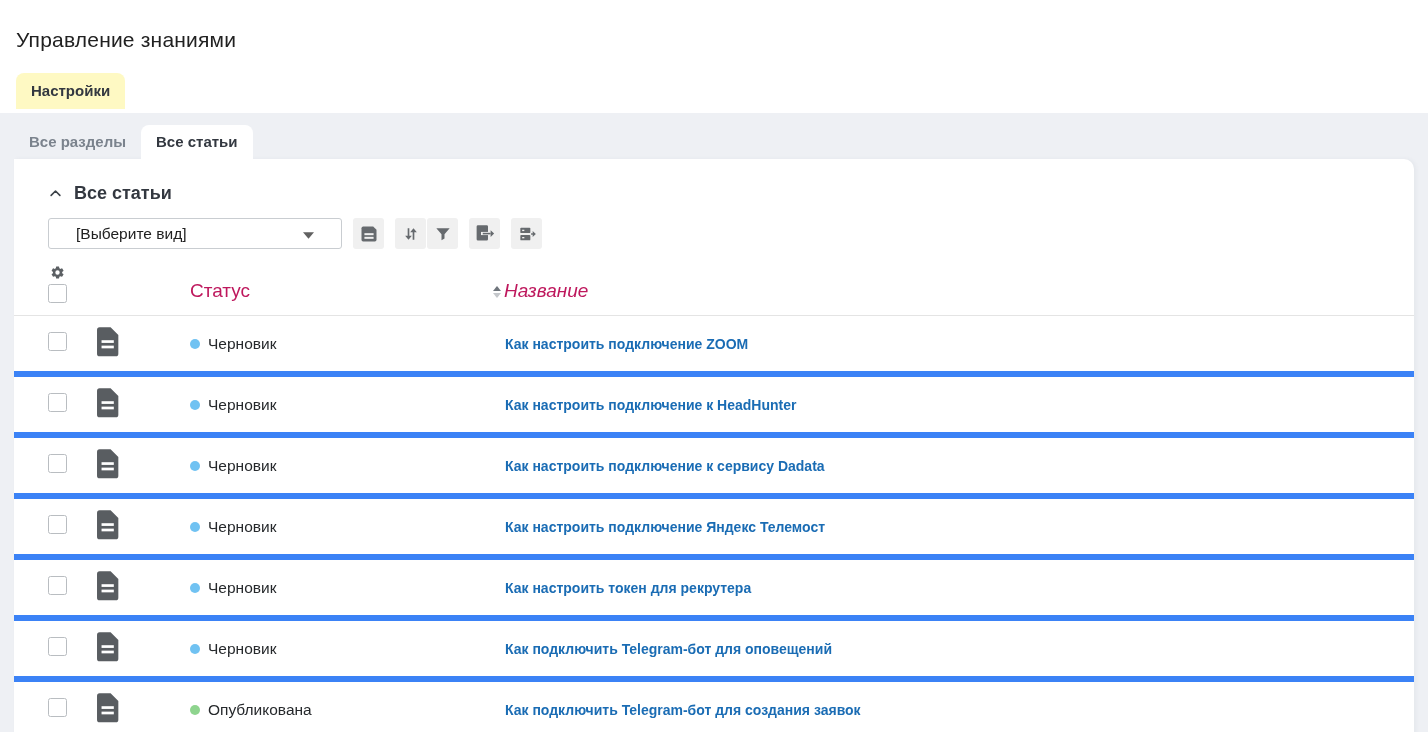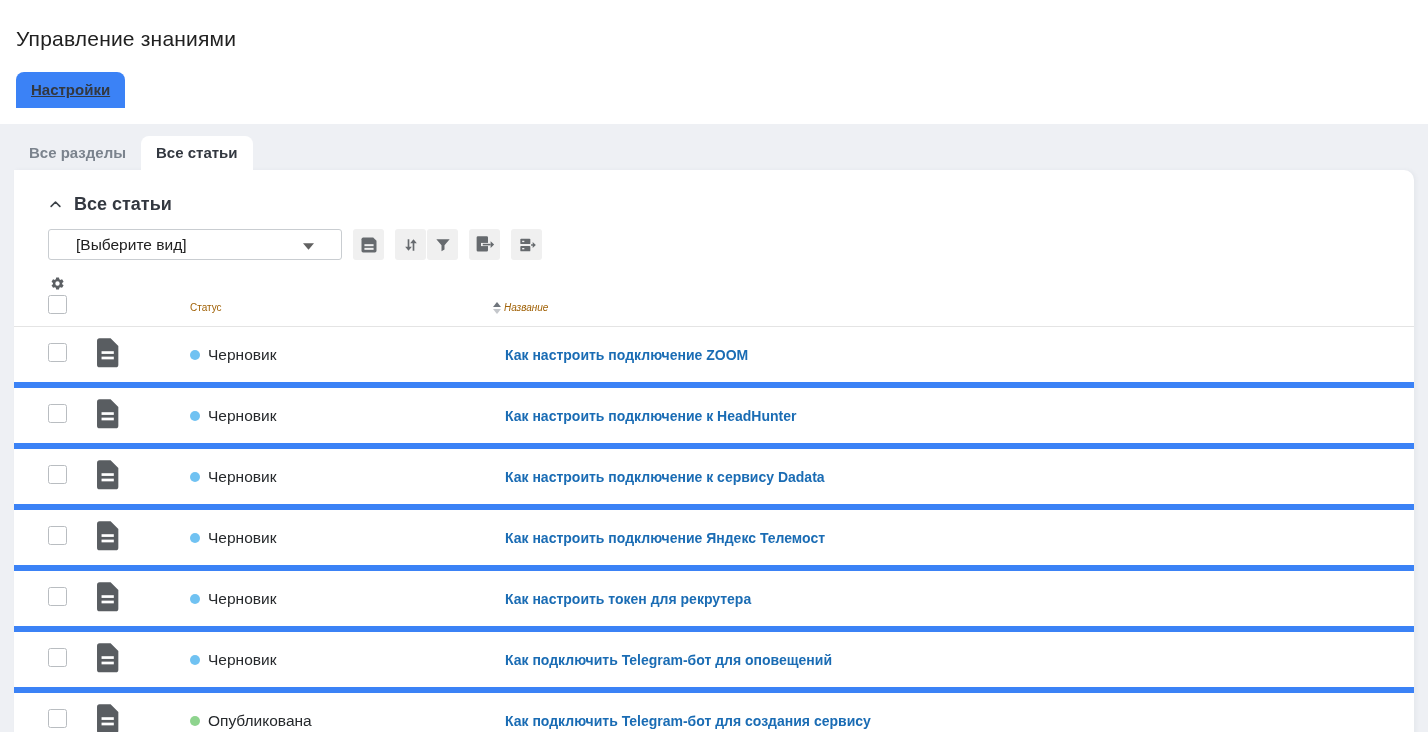--- a/index.html
+++ b/index.html
@@ -3,28 +3,28 @@
 <meta charset="utf-8">
 <style>
   * { box-sizing: border-box; }
   html,body { margin:0; padding:0; }
   body {
     width:1428px; height:732px; overflow:hidden;
     font-family:"Liberation Sans","DejaVu Sans",sans-serif;
     background:#ffffff; color:#212121;
   }
   
-  .top { background:#fff; padding:16px 16px; }
+  .top { background:#fff; padding:4px 16px;margin-top:13px; }
   h1.page-title { margin:0; padding-top:11px; font-size:21px; font-weight:400; color:#212121; letter-spacing:.2px; }
   .main-tabs { display:flex; margin-top:21px; }
   .main-tab {
     line-height:36px; height:36px; padding:0 15px; font-size:15px; font-weight:700;
     color:#7b838d; cursor:pointer; border-radius:8px 8px 0 0; white-space:nowrap;
   }
-  .main-tab.active { background:#3b82f6; color:#333840;text-decoration:underline; }
+  .main-tab.active { background:#fef9c3; color:#333840; }
   
   .gray-band { background:#eef0f4; height:632px; padding:12px 14px 0 14px; }
   .sub-tabs { display:flex; }
   .sub-tab {
     line-height:34px; height:34px; padding:0 15px; font-size:15px; font-weight:700;
     color:#7b838d; cursor:pointer; border-radius:8px 8px 0 0; white-space:nowrap;
   }
   .sub-tab.active { background:#ffffff; color:#333840; }
   
   .card {
@@ -50,21 +50,21 @@
   
   .grid-row { display:grid; grid-template-columns:47px 95px 315px 1fr; align-items:center; padding-left:34px; }
   .thead { padding:16px 0 12px 0; border-bottom:1px solid #e4e4e4; }
   .thead .grid-row { align-items:end; }
   .col-settings { display:flex; flex-direction:column; align-items:flex-start; gap:4px; }
   .col-settings .gear { margin-left:2px; display:inline-flex; cursor:pointer; }
   .checkbox {
     width:19px; height:19px; background:#fff; border:1px solid #b9bdc1; border-radius:2.5px;
     display:inline-block; cursor:pointer;
   }
-  .th-label { font-size:10px; color:#a16207; padding-bottom:1px; }
+  .th-label { font-size:19px; color:#be185d; padding-bottom:1px; }
   .th-title { display:flex; align-items:center; gap:3px; margin-left:-12px;font-style:italic; }
   .sort-ind { display:inline-flex; flex-direction:column; gap:2px; cursor:pointer; }
   .tri-up { width:0; height:0; border-left:4.5px solid transparent; border-right:4.5px solid transparent; border-bottom:5px solid #6f757c; }
   .tri-down { width:0; height:0; border-left:4.5px solid transparent; border-right:4.5px solid transparent; border-top:5px solid #c4c7cb; }
   .trow { height:61px; border-bottom:6px solid #3b82f6; }
   .doc-icon { display:inline-flex; }
   .col-status { display:flex; align-items:center; gap:8px; }
   .dot { width:10px; height:10px; border-radius:50%; display:inline-block; }
   .status-text { font-size:15.5px; color:#26292c; }
   .link { font-size:14px; color:#1a6cb4; text-decoration:none; cursor:pointer;font-weight:bold; }
@@ -295,17 +295,17 @@
                 <path d="M3.5 1H12l6 6v14.5a2 2 0 0 1-2 2H3.5a2 2 0 0 1-2-2V3a2 2 0 0 1 2-2z" fill="#595d61"></path>
                 <rect x="5" y="11" width="9.5" height="2.1" fill="#fff"></rect>
                 <rect x="5" y="15.2" width="9.5" height="2.1" fill="#fff"></rect>
               </svg>
       </span>
     </div>
     <div class="col-status">
       <span class="dot" style="background: rgb(142, 212, 142);"></span>
       <span class="status-text">Опубликована</span>
     </div>
-    <div><a class="link">Как подключить Telegram-бот для создания сервису</a></div>
+    <div><a class="link">Как подключить Telegram-бот для создания заявок</a></div>
   </div>
 </div>
   </div>
 </div>
 
 </body></html>

